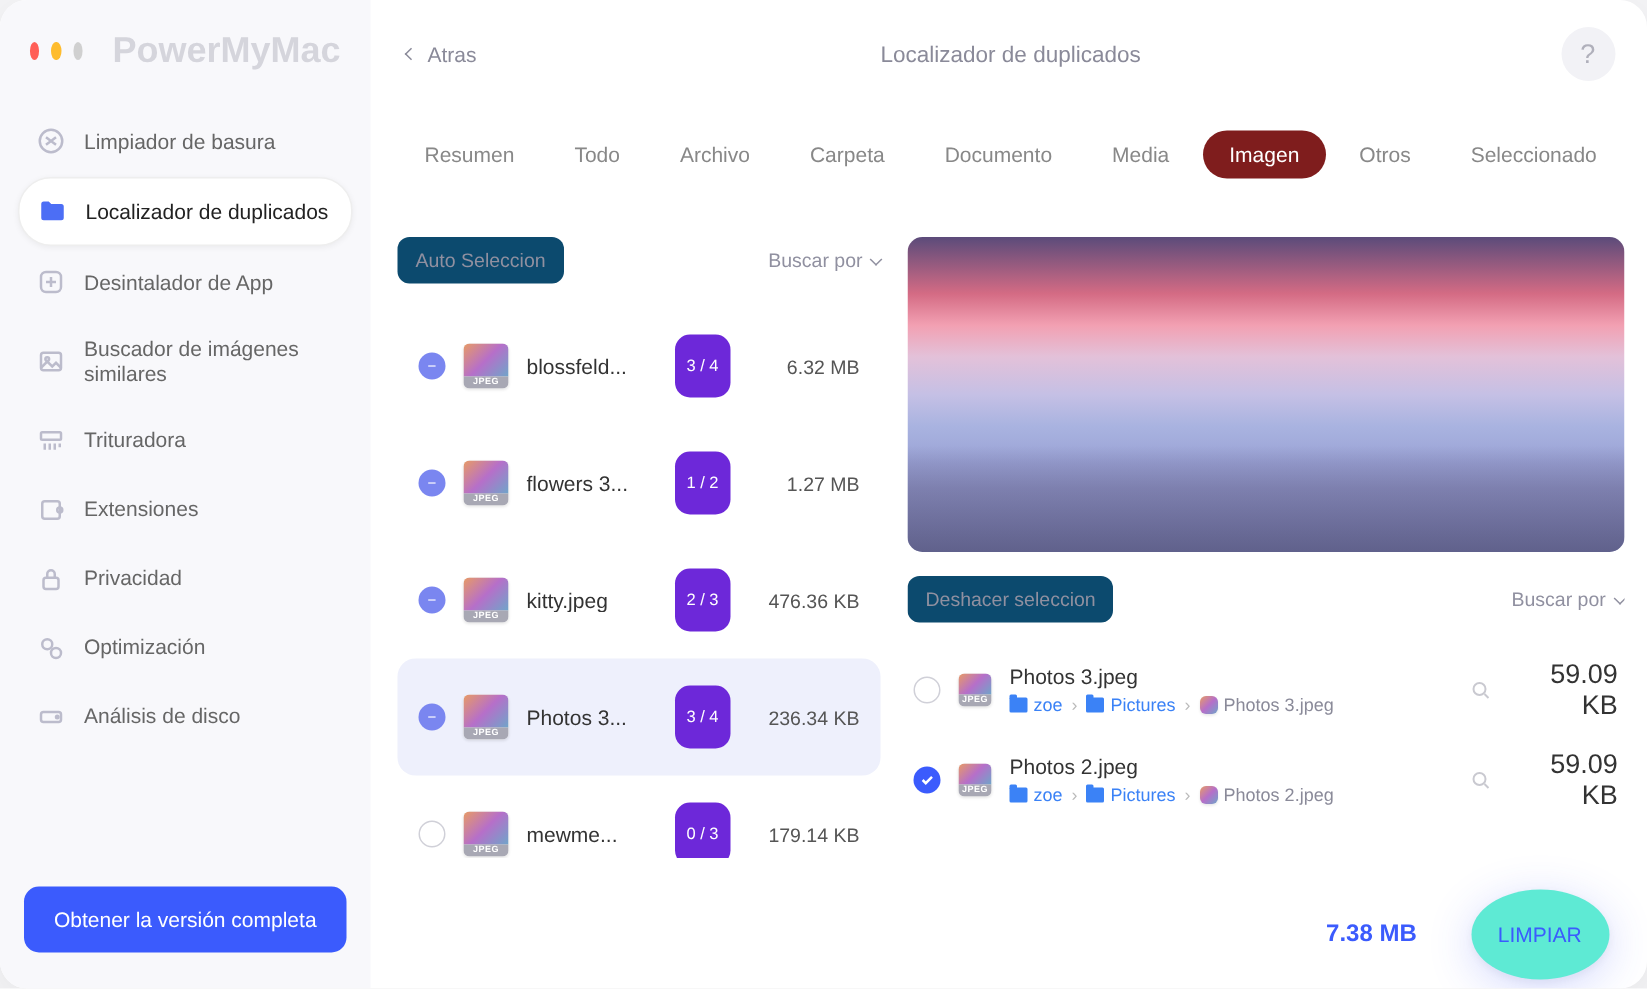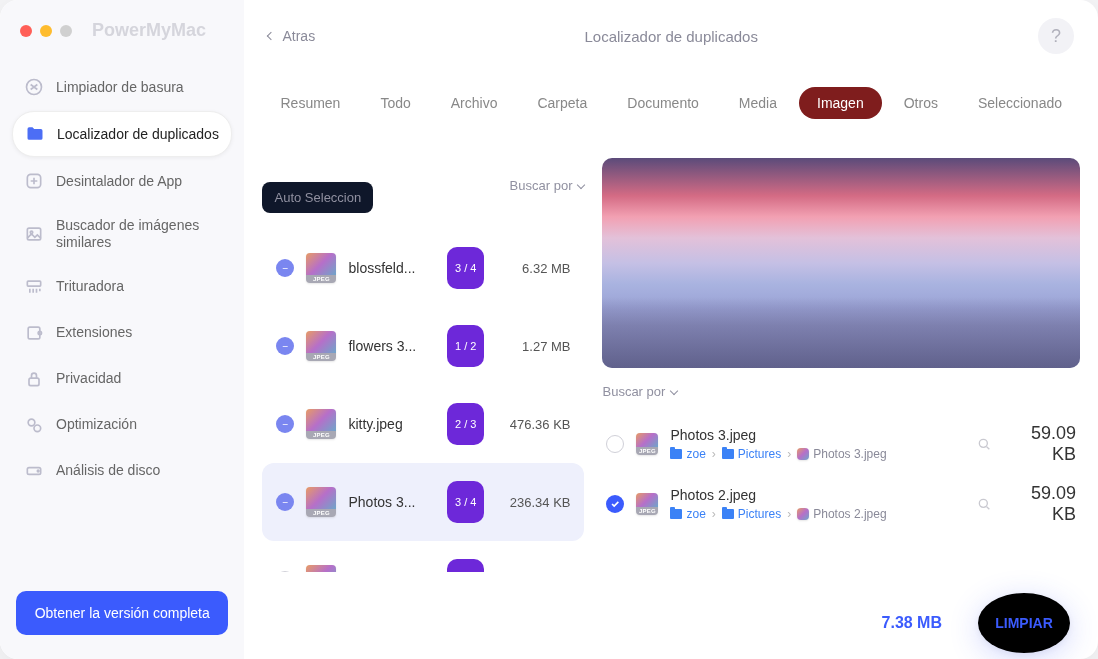--- a/index.html
+++ b/index.html
@@ -5,21 +5,21 @@
 * { box-sizing: border-box; margin: 0; padding: 0; }
 body { font-family: -apple-system, BlinkMacSystemFont, "Segoe UI", sans-serif; background: #f5f5f7; display: flex; justify-content: center; align-items: flex-start; padding: 0; }
 .app-window { width: 1098px; height: 659px; background: #fff; border-radius: 18px; box-shadow: 0 8px 40px rgba(0,0,0,0.08); display: flex; overflow: hidden; position: relative; }
 
 .sidebar { width: 247px; background: #f8f8fb; display: flex; flex-direction: column; padding: 16px 0 0; }
 .window-controls { display: flex; gap: 8px; padding: 4px 20px 0; align-items: center; }
 .wc-dot { width: 12px; height: 12px; border-radius: 50%; }
 .wc-close { background: #ff5f57; }
 .wc-min { background: #febc2e; }
 .wc-max { background: #d0d0d0; }
-.app-title { color: #d5d5dc; font-weight: 600; font-size: 18px; margin-left: 12px; }
+.app-title { color: #d5d5dc; font-weight: 600; font-size: 24px; margin-left: 12px; }
 
 .nav { padding: 24px 12px 0; }
 .nav-item { display: flex; align-items: center; gap: 12px; padding: 12px 12px; border-radius: 22px; color: #666; font-size: 14px; cursor: pointer; margin-bottom: 2px; line-height: 1.2; }
 .nav-item.active { background: #fff; color: #222; box-shadow: 0 1px 4px rgba(0,0,0,0.06); border: 1px solid #eee; }
 .nav-icon { width: 20px; height: 20px; display: inline-flex; align-items: center; justify-content: center; color: #bcbccc; flex-shrink: 0; }
 .nav-item.active .nav-icon { color: #4c6ef5; }
 .nav-icon.folder-blue { color: #3b82f6; }
 
 .get-full { margin: auto 16px 24px; background: #3b5bfd; color: #fff; border: none; border-radius: 10px; padding: 14px 12px; font-size: 14px; font-weight: 500; cursor: pointer; }
 
@@ -30,21 +30,21 @@
 .help-btn { margin-left: auto; width: 36px; height: 36px; border-radius: 50%; background: #f2f2f6; color: #b0b0bb; display: flex; align-items: center; justify-content: center; font-size: 18px; cursor: pointer; }
 
 .tabs { display: flex; gap: 4px; padding: 0 18px 12px; }
 .tab { padding: 8px 18px; border-radius: 18px; color: #888; font-size: 14px; cursor: pointer; }
 .tab.active { background: #7f1d1d; color: #fff; }
 
 .content { flex: 1; display: flex; padding: 12px 18px 0; gap: 18px; overflow: hidden; }
 .left-pane { width: 322px; display: flex; flex-direction: column; }
 
 .pane-header { display: flex; align-items: center; justify-content: space-between; margin-bottom: 16px; }
-.chip-btn { background: #0f172a; color: #9090a0; border: none; border-radius: 8px; padding: 8px 12px; font-size: 13px; cursor: pointer; margin-top: 24px; }
+.chip-btn { background: #0c4a6e; color: #9090a0; border: none; border-radius: 8px; padding: 8px 12px; font-size: 13px; cursor: pointer; }
 .sort-btn { display: flex; align-items: center; gap: 4px; color: #9090a0; font-size: 13px; cursor: pointer; }
 
 .file-list { display: flex; flex-direction: column; gap: 0; }
 .file-row { display: flex; align-items: center; gap: 12px; padding: 18px 14px; border-radius: 12px; cursor: pointer; }
 .file-row.selected { background: #eef0fc; }
 .file-check { width: 18px; height: 18px; border-radius: 50%; background: #7a86f0; display: flex; align-items: center; justify-content: center; color: #fff; font-size: 10px; flex-shrink: 0; }
 .file-check.empty { background: #fff; border: 1.5px solid #d0d0d8; }
 .file-thumb { width: 30px; height: 30px; background: #eee; border-radius: 4px; position: relative; display: flex; flex-direction: column; overflow: hidden; box-shadow: 0 1px 2px rgba(0,0,0,0.1); }
 .file-thumb .img-part { flex: 1; background: linear-gradient(135deg,#e89b65 0%,#b66fc9 50%,#6fa5c9 100%); }
 .file-thumb .jpeg-label { background: #a8a8b4; color: #fff; font-size: 6px; text-align: center; padding: 1px 0; font-weight: 700; letter-spacing: .3px; }
@@ -73,21 +73,21 @@
 .crumb-folder { display: inline-flex; align-items: center; gap: 4px; color: #3b82f6; }
 .crumb-folder .folder-icon { width: 12px; height: 10px; background: #3b82f6; border-radius: 1px; display: inline-block; position: relative; }
 .crumb-folder .folder-icon::before { content:""; position:absolute; top:-2px; left:0; width:5px; height:3px; background:#3b82f6; border-radius:1px 1px 0 0; }
 .crumb-sep { color: #bbb; }
 .crumb-file { display: inline-flex; align-items: center; gap: 4px; }
 .detail-mag { width: 16px; height: 16px; color: #c9c9d0; cursor: pointer; }
 .detail-size { width: 72px; text-align: right; color: #333; font-size: 18px; }
 
 .footer { height: 72px; display: flex; align-items: center; justify-content: flex-end; gap: 36px; padding: 0 28px; }
 .total-size { color: #3b5bfd; font-weight: 700; font-size: 16px; }
-.clean-btn { width: 92px; height: 60px; border-radius: 50%; background: #000000; color: #3b5bfd; font-weight: 700; font-size: 14px; border: none; box-shadow: 0 6px 30px rgba(60,80,250,0.22), 0 2px 6px rgba(0,0,0,0.05); cursor: pointer; }
+.clean-btn { width: 92px; height: 60px; border-radius: 50%; background: #5eead4; color: #3b5bfd; font-weight: 400; font-size: 14px; border: none; box-shadow: 0 6px 30px rgba(60,80,250,0.22), 0 2px 6px rgba(0,0,0,0.05); cursor: pointer; }
 .chev { display:inline-block; width:6px; height:6px; border-right:1.5px solid currentColor; border-bottom:1.5px solid currentColor; transform: rotate(45deg); margin-left:2px; margin-bottom:2px; }
 .chev.left { transform: rotate(135deg); margin:0 2px 0 0; }
 </style>
 </head>
 <body>
 
 <div class="app-window">
 
   <aside class="sidebar">
     <div class="window-controls">
@@ -274,20 +274,21 @@
           </div>
         </div>
       </div>
 
       <div class="right-pane">
         <div class="preview">
           <div class="preview-img"></div>
         </div>
 
         <div class="detail-header">
+          <button class="chip-btn">Deshacer seleccion</button>
           <div class="sort-btn">
             <span>Buscar por</span>
             <span class="chev"></span>
           </div>
         </div>
 
         <div class="detail-list">
 
           <div class="detail-row">
             <span class="detail-check off"></span>

